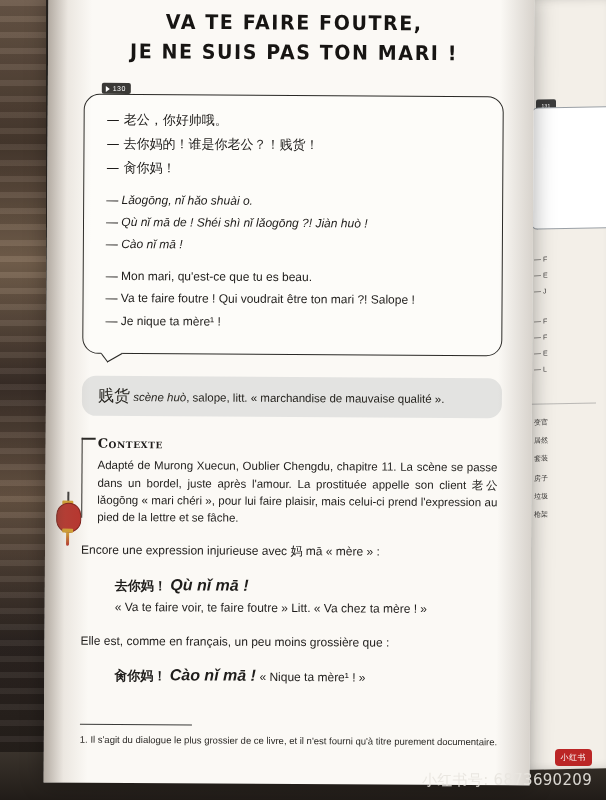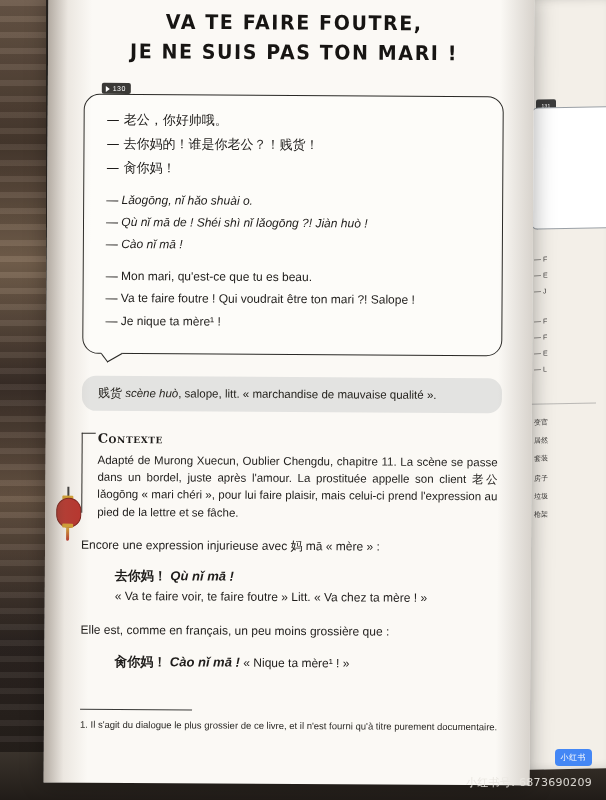--- a/index.html
+++ b/index.html
@@ -195,21 +195,21 @@
   
   .gloss {
     margin-top: 22px;
     background: #e3e3e1;
     border-radius: 14px;
     padding: 9px 16px;
     font-size: 11.5px;
     line-height: 1.4;
     color: #26241f;
   }
-  .gloss .zh { font-family:Liberation Sans, sans-serif; font-size: 12px; }
+  .gloss .zh { font-family:Liberation Sans, sans-serif; font-size: 16px; }
   .gloss i { font-style: italic; }
 
   
   .contexte {
     position: relative;
     margin-top: 20px;
     padding-left: 16px;
   }
   .contexte .rule {
     position: absolute;
@@ -274,21 +274,21 @@
     font-size: 12px;
     line-height: 1.55;
   }
   .indent {
     margin-top: 11px;
     padding-left: 34px;
     font-size: 12.5px;
     line-height: 1.6;
   }
   .indent .zh { font-family:"DejaVu Sans", sans-serif; font-weight: 700; font-size: 13px; }
-  .indent .py { font-style: italic; font-weight: 700; font-size: 13px; }
+  .indent .py { font-style: italic; font-weight: 700; font-size: 16px; }
   .indent .trans { font-size: 12px; font-style: normal; }
 
   
   .footnote-rule {
     margin-top: 36px;
     width: 112px;
     height: 1px;
     background: #3a3a38;
   }
   .footnote {
@@ -296,35 +296,35 @@
     font-size: 9.5px;
     line-height: 1.5;
     color: #2a2825;
   }
 
   
   .wm-logo {
     position: absolute;
     right: 14px;
     bottom: 34px;
-    background: #3b82f6;
+    background: #b91c1c;
     color: #fff;
     font-size: 8px;
     font-family: "DejaVu Sans", sans-serif;
     padding: 3px 6px;
     border-radius: 4px;
     letter-spacing: .5px;
     opacity: .95;
   }
   .wm-text {
     position: absolute;
     right: 14px;
     bottom: 10px;
     color: #e9e6e0;
-    font-size: 11px;
+    font-size: 15px;
     font-family: "DejaVu Sans", sans-serif;
     opacity: .92;
     letter-spacing: .3px;
   }
 </style>
 </head>
 <body>
 
 <div id="root">
 

